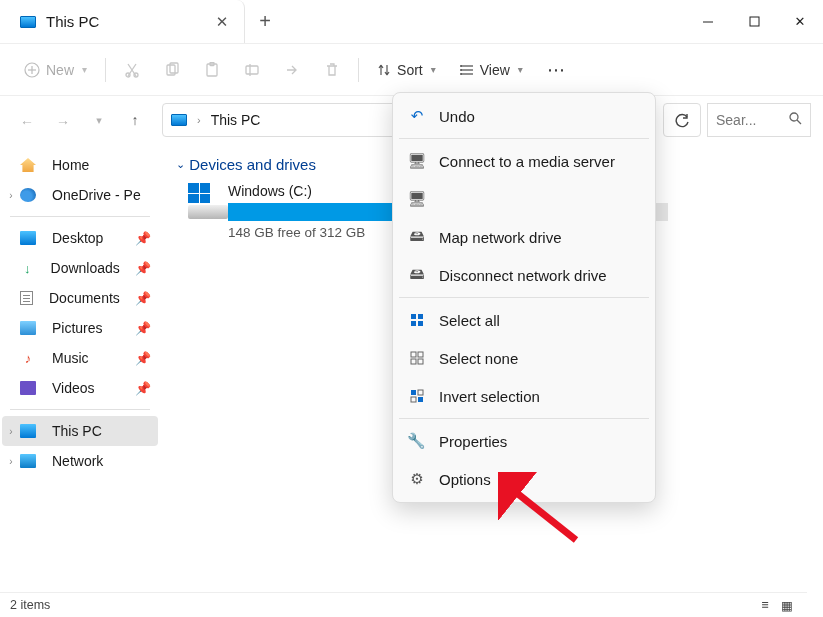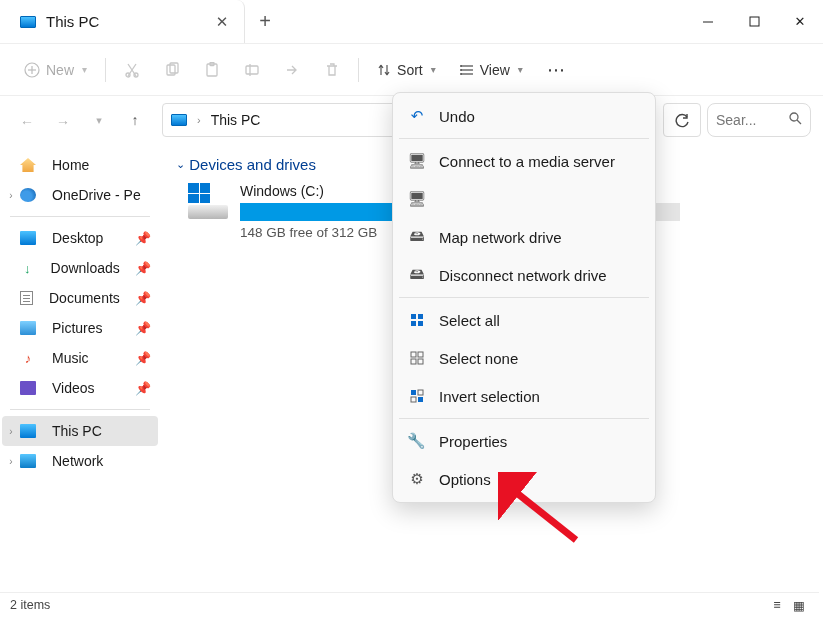--- a/index.html
+++ b/index.html
@@ -21,21 +21,21 @@
 .tbtn svg { display:block; }
 .divider { width:1px; height:24px; background:#e0e0e0; margin:0 4px; }
 
 .navrow { height:48px; display:flex; align-items:center; padding:0 12px; gap:6px; }
 .navbtn { width:30px; height:30px; display:flex; align-items:center; justify-content:center; color:#555; cursor:pointer; border-radius:4px;}
 .navbtn.dis { opacity:.45; }
 .addr { flex:1; height:34px; border:1px solid #ddd; border-radius:4px; display:flex; align-items:center; padding:0 8px; gap:10px; margin:0 6px;}
 .addr .pcico { width:16px; height:12px; background:linear-gradient(#4cc2ff,#0078d4); border:1px solid #0067b8; border-radius:1px;}
 .addr .sep { color:#888; font-size:11px;}
 .refresh { width:38px; height:34px; border:1px solid #ddd; border-radius:4px; display:flex; align-items:center; justify-content:center; cursor:pointer; color:#444;}
-.search { width:104px; height:34px; border:1px solid #ddd; border-radius:8px; display:flex; align-items:center; padding:0 8px; color:#777; gap:14px;}
+.search { width:104px; height:34px; border:1px solid #ddd; border-radius:0; display:flex; align-items:center; padding:0 8px; color:#777; gap:14px;}
 .search .mag { margin-left:auto; color:#666; }
 
 .content { display:flex; height:calc(617px - 44px - 52px - 48px - 25px); }
 .sidebar { width:160px; padding:6px 2px; overflow:hidden; }
 .sbitem { height:30px; display:flex; align-items:center; gap:16px; padding:0 6px 0 18px; cursor:pointer; position:relative; font-size:14px;}
 .sbitem.sel { background:#e5e5e5; border-radius:4px;}
 .sbitem .exp { position:absolute; left:4px; font-size:10px; color:#888; width:10px; text-align:center;}
 .sbitem .pin { margin-left:auto; color:#888; font-size:13px;}
 .sbitem .ico { width:16px; height:14px; display:flex; align-items:center; justify-content:center; font-size:13px;}
 .sbdiv { height:1px; background:#e0e0e0; margin:6px 8px;}
@@ -47,40 +47,40 @@
 .ico-doc::after{content:"";position:absolute;left:2px;right:2px;top:3px;height:1px;background:#888;box-shadow:0 3px 0 #888,0 6px 0 #888;}
 .ico-pic { width:15px;height:12px;background:linear-gradient(#7ed0ff,#2c8fd6);border-radius:1px;}
 .ico-music { color:#e4472c; font-size:15px;}
 .ico-vid { width:15px;height:11px;background:#6a50c7;border-radius:1px;}
 .ico-pc { width:16px; height:11px; background:linear-gradient(#4cc2ff,#0078d4); border-radius:1px;}
 .ico-net { width:16px; height:11px; background:linear-gradient(#58c7ff,#0c7cc7); border-radius:1px;}
 
 .main { flex:1; padding:12px 16px; position:relative;}
 .sectionhdr { color:#003e92; font-size:15px; display:flex; align-items:center; gap:4px; cursor:pointer; margin-bottom:10px;}
 .sectionhdr .chev { font-size:11px;}
-.drive { display:flex; gap:12px; margin-left:12px;}
+.drive { display:flex; margin-left:12px;}
 .drive .dico { width:40px; height:36px; position:relative; }
 .drive .dico .disk { position:absolute; bottom:0; left:0; right:0; height:14px; background:linear-gradient(#f0f0f0,#b5b5b5); border-radius:2px;}
 .drive .dico .win { position:absolute; top:0; left:0; width:22px; height:20px; background:#0078d4;}
 .drive .dico .win::before{content:"";position:absolute;left:50%;top:0;bottom:0;width:1px;background:#fff;}
 .drive .dico .win::after{content:"";position:absolute;top:50%;left:0;right:0;height:1px;background:#fff;}
 .drive .dinfo { flex:1; max-width:440px;}
 .drive .dname { font-size:14px; margin-bottom:4px;}
 .drive .dbar { height:18px; background:#e5e5e5; position:relative; margin-bottom:4px;}
 .drive .dbar .fill { position:absolute; left:0; top:0; bottom:0; background:#0099e5;}
 .drive .dfree { font-size:13.5px; color:#555;}
 
 .ctxmenu { position:absolute; left:392px; top:92px; width:264px; background:#f9f9f9; border:1px solid #ddd; border-radius:8px; box-shadow:0 8px 24px rgba(0,0,0,.18); padding:4px 0; z-index:50;}
 .ctxmenu .mi { height:38px; display:flex; align-items:center; gap:14px; padding:0 16px; cursor:pointer; font-size:15px; color:#1a1a1a;}
 .ctxmenu .msep { height:1px; background:#e0e0e0; margin:3px 6px;}
 .ctxmenu .mico { width:16px; height:16px; display:flex; align-items:center; justify-content:center; color:#555; font-size:15px;}
 
 .arrow { position:absolute; left:498px; top:472px; z-index:60; pointer-events:none;}
 
-.statusbar { position:absolute; bottom:0; left:0; right:4px; height:25px; border-top:1px solid #eee; display:flex; align-items:center; padding:0 10px; font-size:12.5px; color:#444;}
+.statusbar { position:absolute; bottom:0; left:0; right:16px; height:25px; border-top:1px solid #eee; display:flex; align-items:center; padding:0 10px; font-size:12.5px; color:#444;}
 .statusbar .viewbtns { margin-left:auto; display:flex; gap:2px;}
 .statusbar .viewbtns div { width:20px; height:18px; display:flex; align-items:center; justify-content:center; border:1px solid transparent; cursor:pointer; color:#444;}
 </style>
 </head>
 <body>
 
 <div class="titlebar">
   <div class="tab">
     <div class="ico"></div>
     <div class="ttl">This PC</div>

